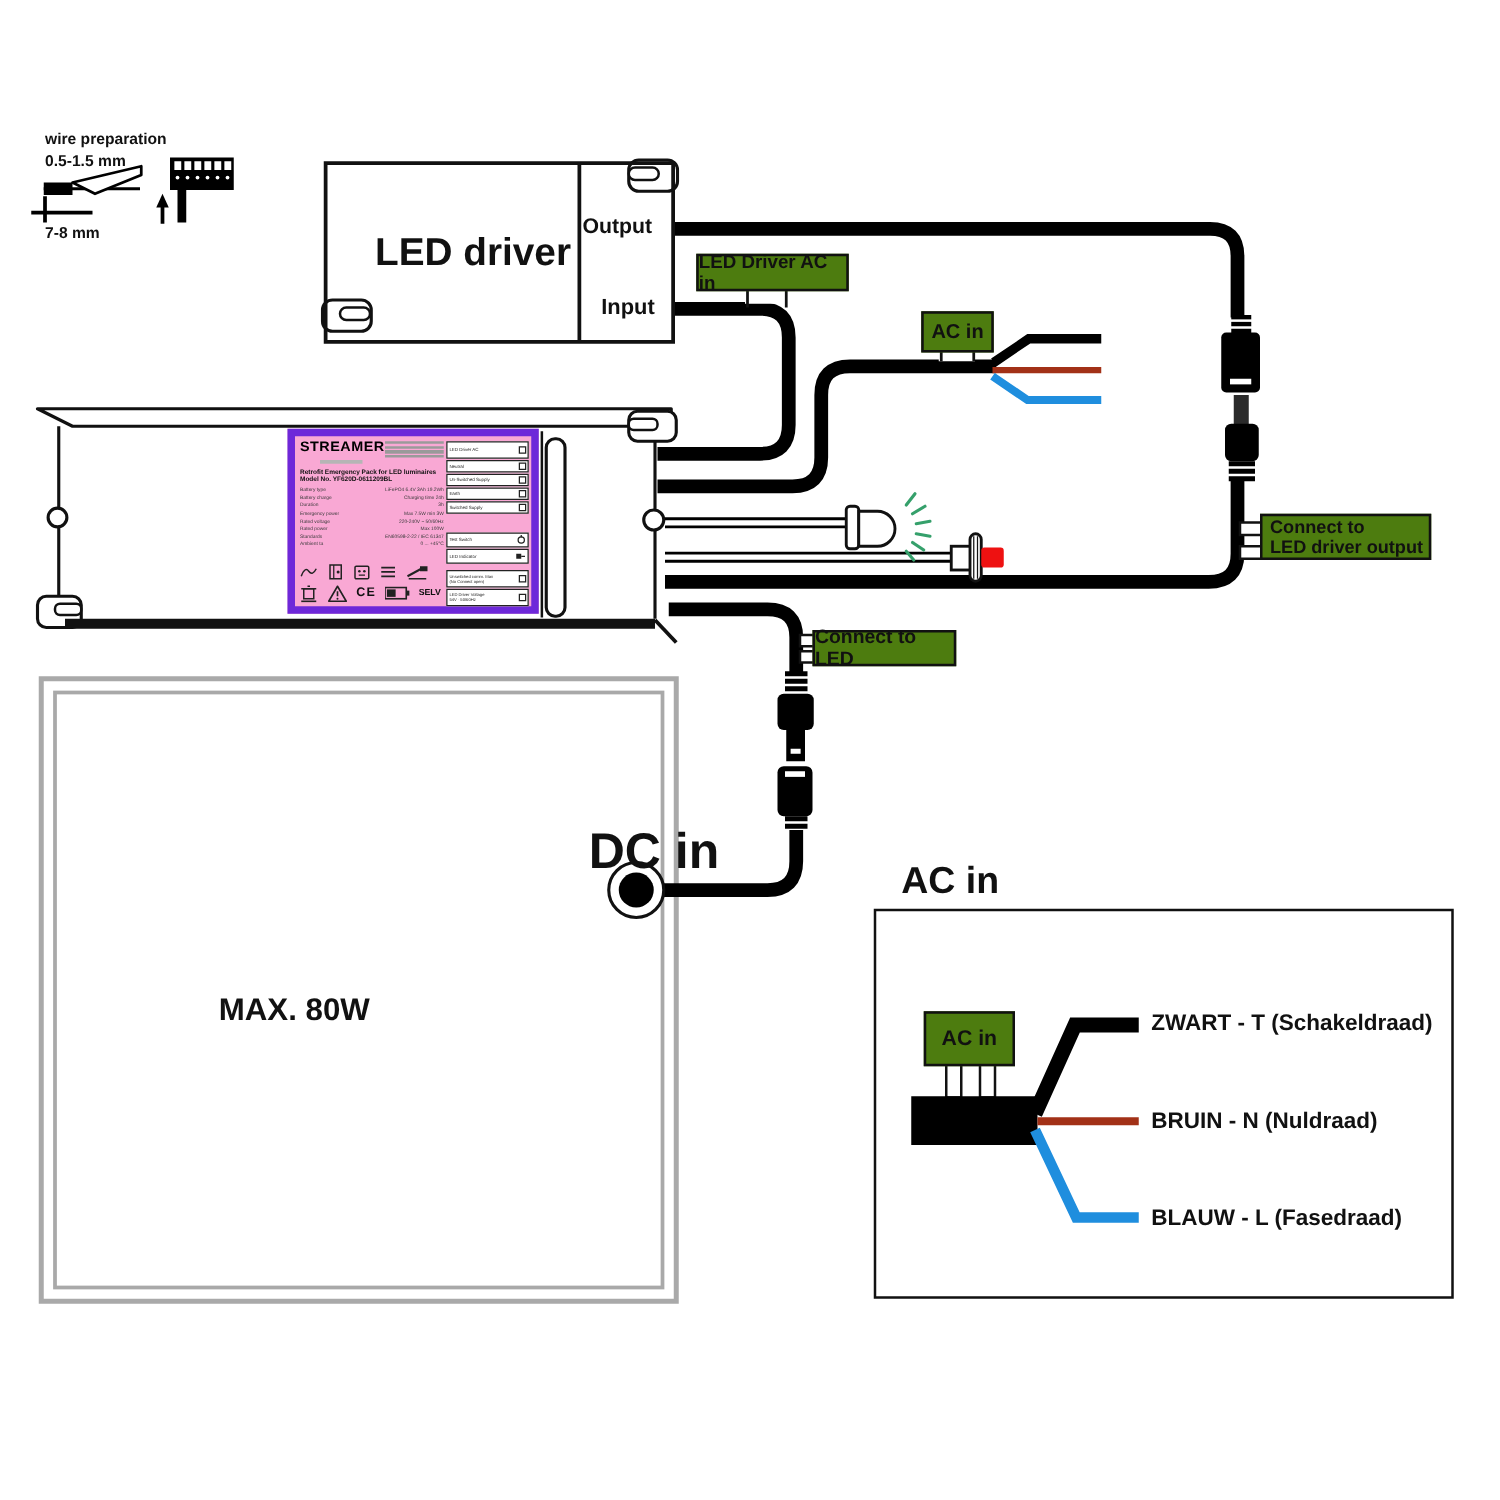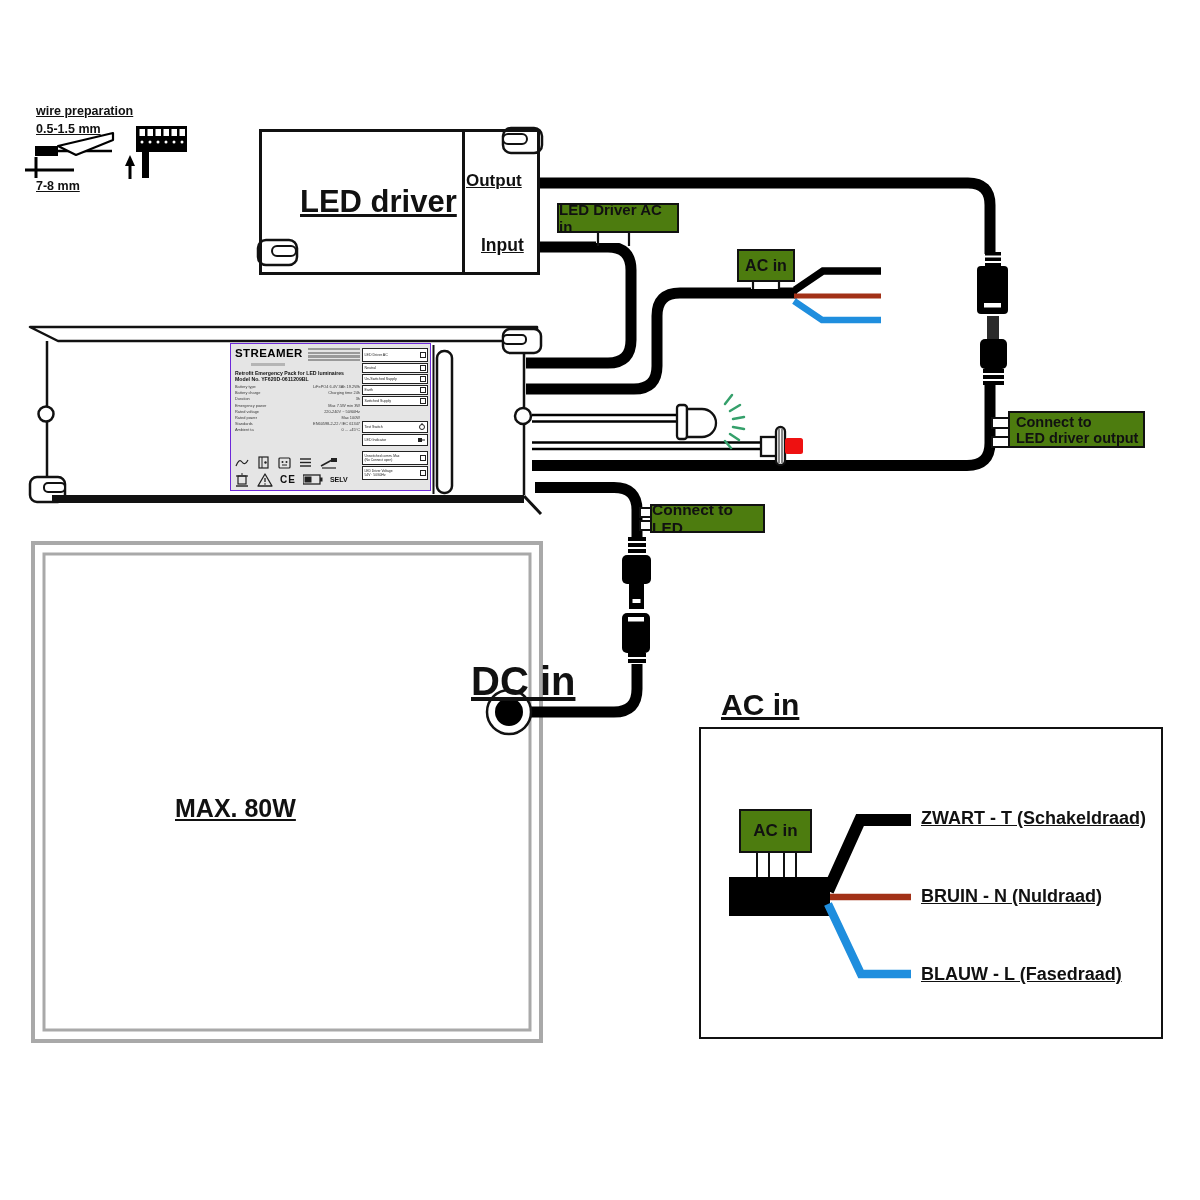--- a/index.html
+++ b/index.html
@@ -1,29 +1,29 @@
 <!DOCTYPE html>
 <html><head>
 <meta charset="utf-8">
 <style>
   html,body{margin:0;padding:0;background:#fff;}
   #stage{position:relative;width:1200px;height:1200px;background:#fff;overflow:hidden;
          font-family:"Liberation Sans",sans-serif;}
   #diagram{position:absolute;left:0;top:0;z-index:1;}
-  .txt{position:absolute;z-index:2;color:#111;font-weight:bold;white-space:nowrap;text-decoration:underline;}
+  .txt{position:absolute;z-index:2;color:#111;font-weight:bold;white-space:nowrap;}
   .cbox{position:absolute;z-index:2;border:2.5px solid #111;background:#4d7c0f;color:#111;
         font-weight:bold;display:flex;align-items:center;justify-content:center;box-sizing:border-box;}
   #driverbox{position:absolute;z-index:2;left:259px;top:129px;width:281px;height:146px;
         border:3px solid #111;box-sizing:border-box;background:transparent;}
   #driverdiv{position:absolute;left:200px;top:0;width:2.5px;height:100%;background:#111;}
   #legendbox{position:absolute;z-index:2;left:699px;top:727px;width:464px;height:312px;
         border:2.5px solid #111;box-sizing:border-box;background:transparent;}
   
   #packlabel{position:absolute;z-index:2;left:230px;top:343px;width:201px;height:148px;
-        background:#e5e5e5;border:1px solid #6d28d9;box-sizing:border-box;
+        background:#f9a8d4;border:6px solid #6d28d9;box-sizing:border-box;
         padding:3px 2px 2px 4px;display:flex;gap:2px;filter:blur(.3px);}
   .lcol{flex:1;display:flex;flex-direction:column;min-width:0;}
   .brandrow{display:flex;justify-content:space-between;align-items:flex-start;}
   .brand{font-size:11.5px;font-weight:900;letter-spacing:.4px;color:#000;transform:scaleY(.95);transform-origin:left top;}
   .addr{width:52px;display:flex;flex-direction:column;gap:1.5px;padding-top:1px;}
   .addr i{height:2.2px;background:#9a9a9a;display:block;}
   .subbar{height:2.4px;background:#b5b5b5;width:34px;margin:2px 0 4px 16px;}
   .ltitle{font-size:5.2px;font-weight:bold;color:#111;line-height:1.3;}
   .lmodel{font-size:5.2px;font-weight:bold;color:#111;margin-bottom:2px;}
   .spec{display:flex;justify-content:space-between;font-size:3.9px;color:#3a3a3a;line-height:1.55;}

